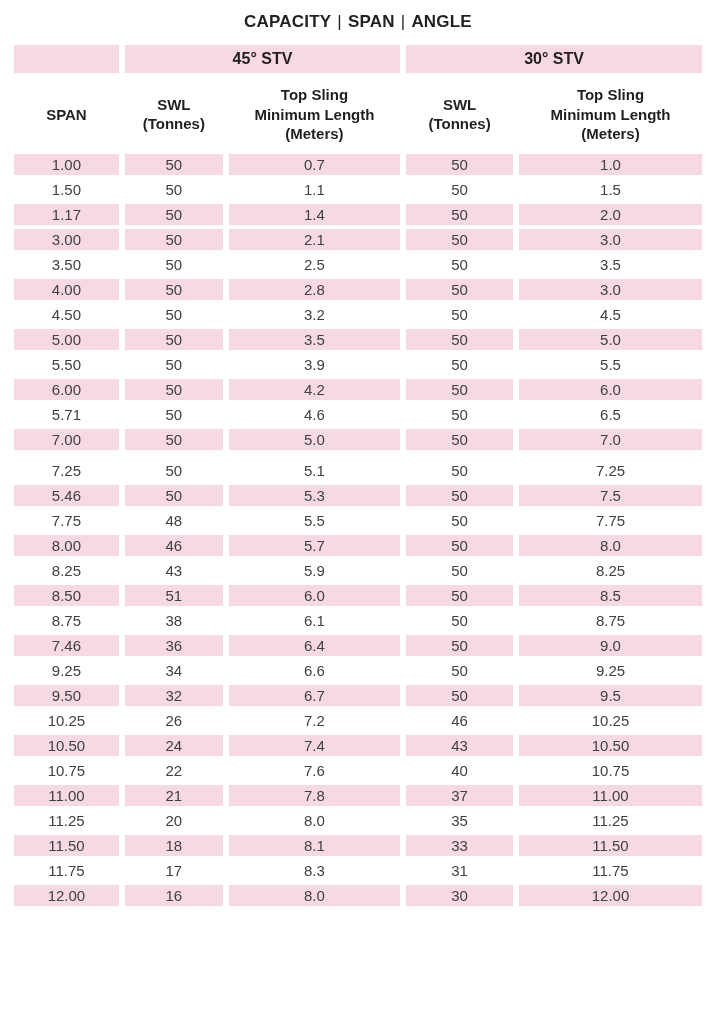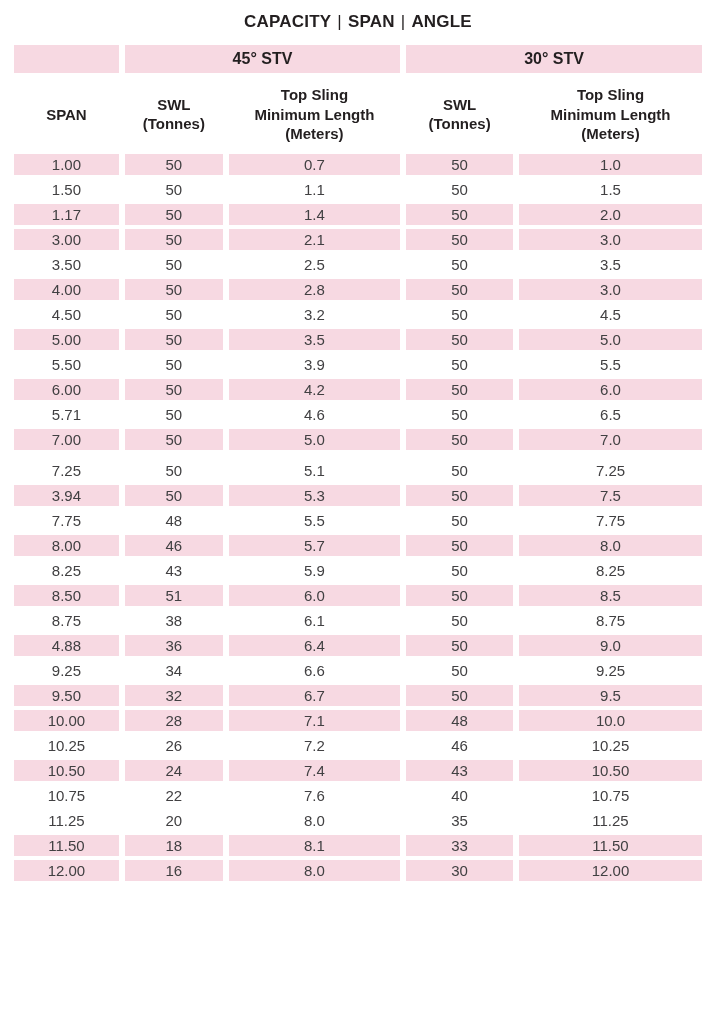--- a/index.html
+++ b/index.html
@@ -200,21 +200,21 @@
           <td colspan="5"></td>
         </tr>
         <tr>
           <td>7.25</td>
           <td>50</td>
           <td>5.1</td>
           <td>50</td>
           <td>7.25</td>
         </tr>
         <tr class="alt">
-          <td>3.94</td>
+          <td>5.46</td>
           <td>50</td>
           <td>5.3</td>
           <td>50</td>
           <td>7.5</td>
         </tr>
         <tr>
           <td>7.75</td>
           <td>48</td>
           <td>5.5</td>
           <td>50</td>
@@ -242,46 +242,39 @@
           <td>8.5</td>
         </tr>
         <tr>
           <td>8.75</td>
           <td>38</td>
           <td>6.1</td>
           <td>50</td>
           <td>8.75</td>
         </tr>
         <tr class="alt">
-          <td>4.88</td>
+          <td>7.46</td>
           <td>36</td>
           <td>6.4</td>
           <td>50</td>
           <td>9.0</td>
         </tr>
         <tr>
           <td>9.25</td>
           <td>34</td>
           <td>6.6</td>
           <td>50</td>
           <td>9.25</td>
         </tr>
         <tr class="alt">
           <td>9.50</td>
           <td>32</td>
           <td>6.7</td>
           <td>50</td>
           <td>9.5</td>
-        </tr>
-        <tr class="alt">
-          <td>10.00</td>
-          <td>28</td>
-          <td>7.1</td>
-          <td>48</td>
-          <td>10.0</td>
         </tr>
         <tr>
           <td>10.25</td>
           <td>26</td>
           <td>7.2</td>
           <td>46</td>
           <td>10.25</td>
         </tr>
         <tr class="alt">
           <td>10.50</td>
@@ -290,34 +283,48 @@
           <td>43</td>
           <td>10.50</td>
         </tr>
         <tr>
           <td>10.75</td>
           <td>22</td>
           <td>7.6</td>
           <td>40</td>
           <td>10.75</td>
         </tr>
+        <tr class="alt">
+          <td>11.00</td>
+          <td>21</td>
+          <td>7.8</td>
+          <td>37</td>
+          <td>11.00</td>
+        </tr>
         <tr>
           <td>11.25</td>
           <td>20</td>
           <td>8.0</td>
           <td>35</td>
           <td>11.25</td>
         </tr>
         <tr class="alt">
           <td>11.50</td>
           <td>18</td>
           <td>8.1</td>
           <td>33</td>
           <td>11.50</td>
         </tr>
+        <tr>
+          <td>11.75</td>
+          <td>17</td>
+          <td>8.3</td>
+          <td>31</td>
+          <td>11.75</td>
+        </tr>
         <tr class="alt">
           <td>12.00</td>
           <td>16</td>
           <td>8.0</td>
           <td>30</td>
           <td>12.00</td>
         </tr>
       </tbody>
   </table>
 

